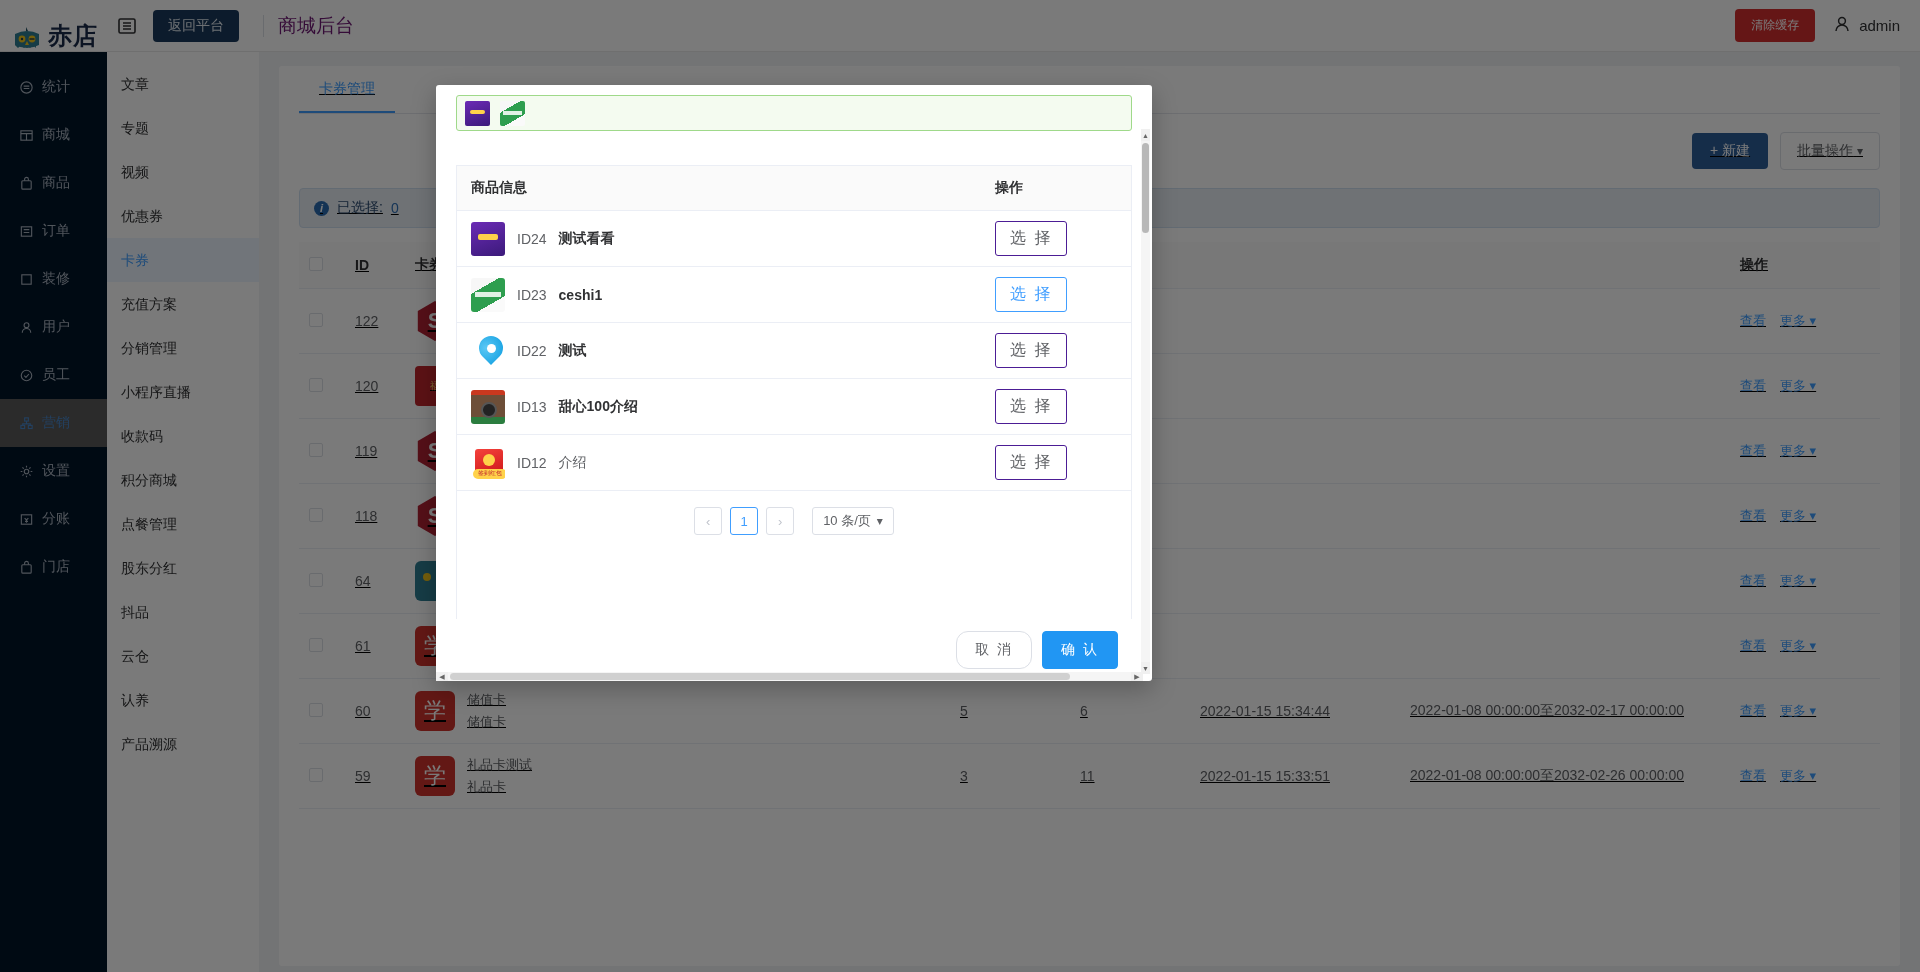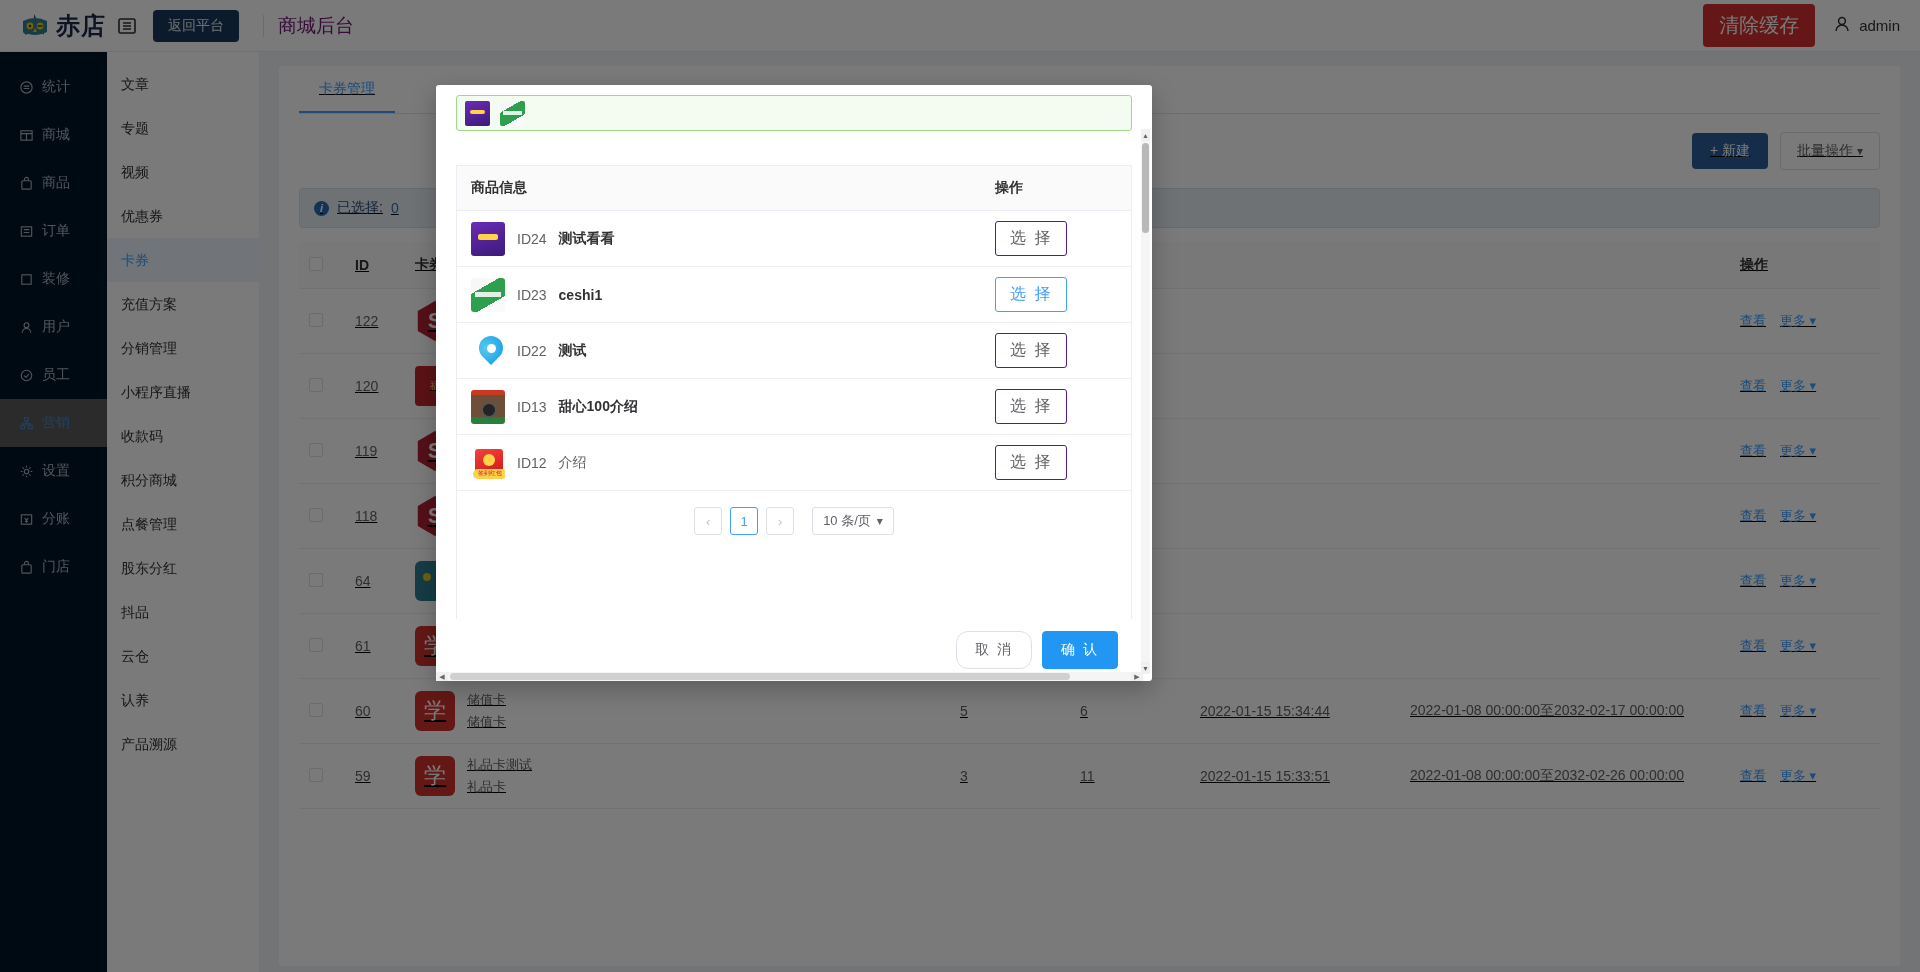--- a/index.html
+++ b/index.html
@@ -9,34 +9,34 @@
     overflow: hidden; background: #f0f2f5;
   }
   #app { position: relative; width: 1920px; height: 972px; }
 
   
   .topbar {
     position: absolute; top: 0; left: 0; width: 1920px; height: 52px;
     background: #ffffff; display: flex; align-items: center;
     border-bottom: 1px solid #e8e8e8; z-index: 5;
   }
-  .logo-box { width: 107px; height: 52px; display: flex; align-items: center; padding-left: 20px; gap: 6px; }
+  .logo-box { width: 107px; height: 52px; display: flex; align-items: flex-end; padding-left: 12px; gap: 6px; }
   .logo-mark { width: 30px; height: 26px; position: relative; flex: none; }
   .logo-text { font-size: 24px; color: #1b2a4a; font-weight: 600; letter-spacing: 1px; }
   .collapse-btn { width: 40px; height: 52px; display: flex; align-items: center; justify-content: center; cursor: pointer; }
   .platform-btn {
     background: #1b3a5c; color: #dfe7ef; font-size: 14px;
     padding: 7px 15px; border-radius: 4px; margin-left: 6px; cursor: pointer;
     border: none; white-space: nowrap;
   }
   .hdr-divider { width: 1px; height: 22px; background: #dcdfe6; margin-left: 24px; }
   .page-title { font-size: 19px; color: #701a75; margin-left: 14px; font-weight: 400; }
   .topbar-right { margin-left: auto; display: flex; align-items: center; padding-right: 20px; gap: 18px; }
   .clearcache-btn {
-    background: #d32f2f; color: #fff; font-size: 20px; border: none;
+    background: #d32f2f; color: #fff; font-size: 12px; border: none;
     border-radius: 4px; padding: 8px 16px; cursor: pointer;
   }
   .user-box { display: flex; align-items: center; gap: 8px; color: #303133; font-size: 15px; cursor: pointer; }
 
   
   .sidebar1 {
     position: absolute; top: 52px; left: 0; width: 107px; height: 920px;
     background: #001529; padding-top: 11px; overflow: hidden;
   }
   .nav1-item {

